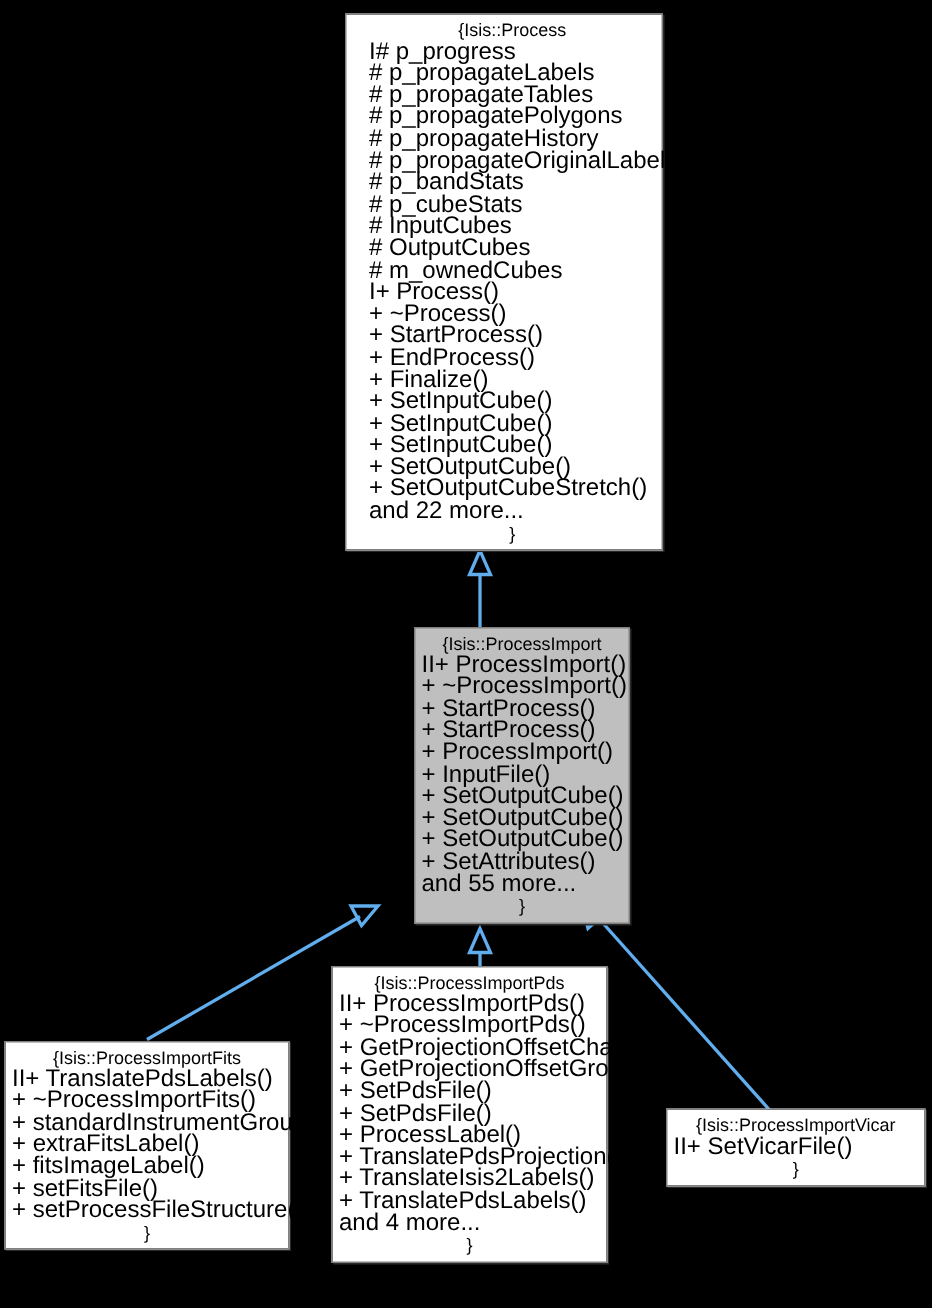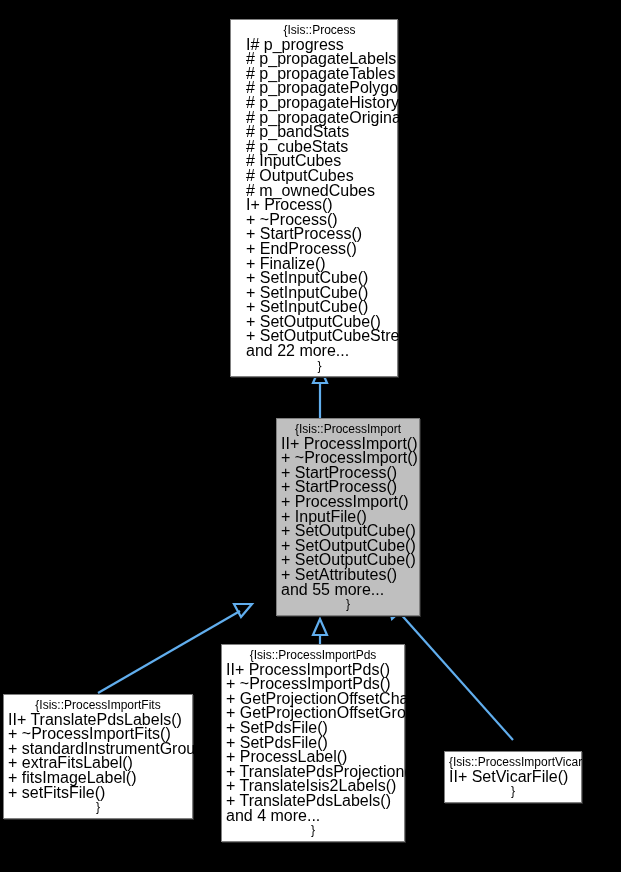--- a/index.html
+++ b/index.html
@@ -79,21 +79,21 @@
       <line x1="98" y1="693" x2="240" y2="611" stroke="#61aeee" stroke-width="2.2"></line>
       <polygon points="252,604 234,604 241,617" fill="none" stroke="#61aeee" stroke-width="2.2"></polygon>
     </g>
 
     <g>
       <line x1="513" y1="740" x2="398" y2="611" stroke="#61aeee" stroke-width="2.2"></line>
       <polygon points="388,602 392,619 404,608" fill="none" stroke="#61aeee" stroke-width="2.2"></polygon>
     </g>
   </svg>
 
-  <div class="node" id="node-process" style="left:230px; top:19px; width:168px;padding-left:15px;">
+  <div class="node" id="node-process" style="left:230px; top:9px; width:212px;padding-left:15px;">
     <div class="title">{Isis::Process</div>
     <div class="member">I# p_progress</div>
     <div class="member"># p_propagateLabels</div>
     <div class="member"># p_propagateTables</div>
     <div class="member"># p_propagatePolygons</div>
     <div class="member"># p_propagateHistory</div>
     <div class="member"># p_propagateOriginalLabel</div>
     <div class="member"># p_bandStats</div>
     <div class="member"># p_cubeStats</div>
     <div class="member"># InputCubes</div>
@@ -130,38 +130,39 @@
   </div>
 
   <div class="node" id="node-process-import-fits" style="left:3px; top:694px; width:190px;">
     <div class="title">{Isis::ProcessImportFits</div>
     <div class="member">II+ TranslatePdsLabels()</div>
     <div class="member">+ ~ProcessImportFits()</div>
     <div class="member">+ standardInstrumentGroup()</div>
     <div class="member">+ extraFitsLabel()</div>
     <div class="member">+ fitsImageLabel()</div>
     <div class="member">+ setFitsFile()</div>
+    <div class="member">+ setProcessFileStructure()</div>
     <div class="closer">}</div>
   </div>
 
   <div class="node" id="node-process-import-pds" style="left:221px; top:644px; width:184px;">
     <div class="title">{Isis::ProcessImportPds</div>
     <div class="member">II+ ProcessImportPds()</div>
     <div class="member">+ ~ProcessImportPds()</div>
     <div class="member">+ GetProjectionOffsetChange()</div>
     <div class="member">+ GetProjectionOffsetGroup()</div>
     <div class="member">+ SetPdsFile()</div>
     <div class="member">+ SetPdsFile()</div>
     <div class="member">+ ProcessLabel()</div>
     <div class="member">+ TranslatePdsProjection()</div>
     <div class="member">+ TranslateIsis2Labels()</div>
     <div class="member">+ TranslatePdsLabels()</div>
     <div class="member">and 4 more...</div>
     <div class="closer">}</div>
   </div>
 
-  <div class="node" id="node-process-import-vicar" style="left:444px; top:739px; width:138px;margin-top:12px;">
+  <div class="node" id="node-process-import-vicar" style="left:444px; top:739px; width:173px;">
     <div class="title">{Isis::ProcessImportVicar</div>
     <div class="member">II+ SetVicarFile()</div>
     <div class="closer">}</div>
   </div>
 
 </div>
 
 </body></html>

